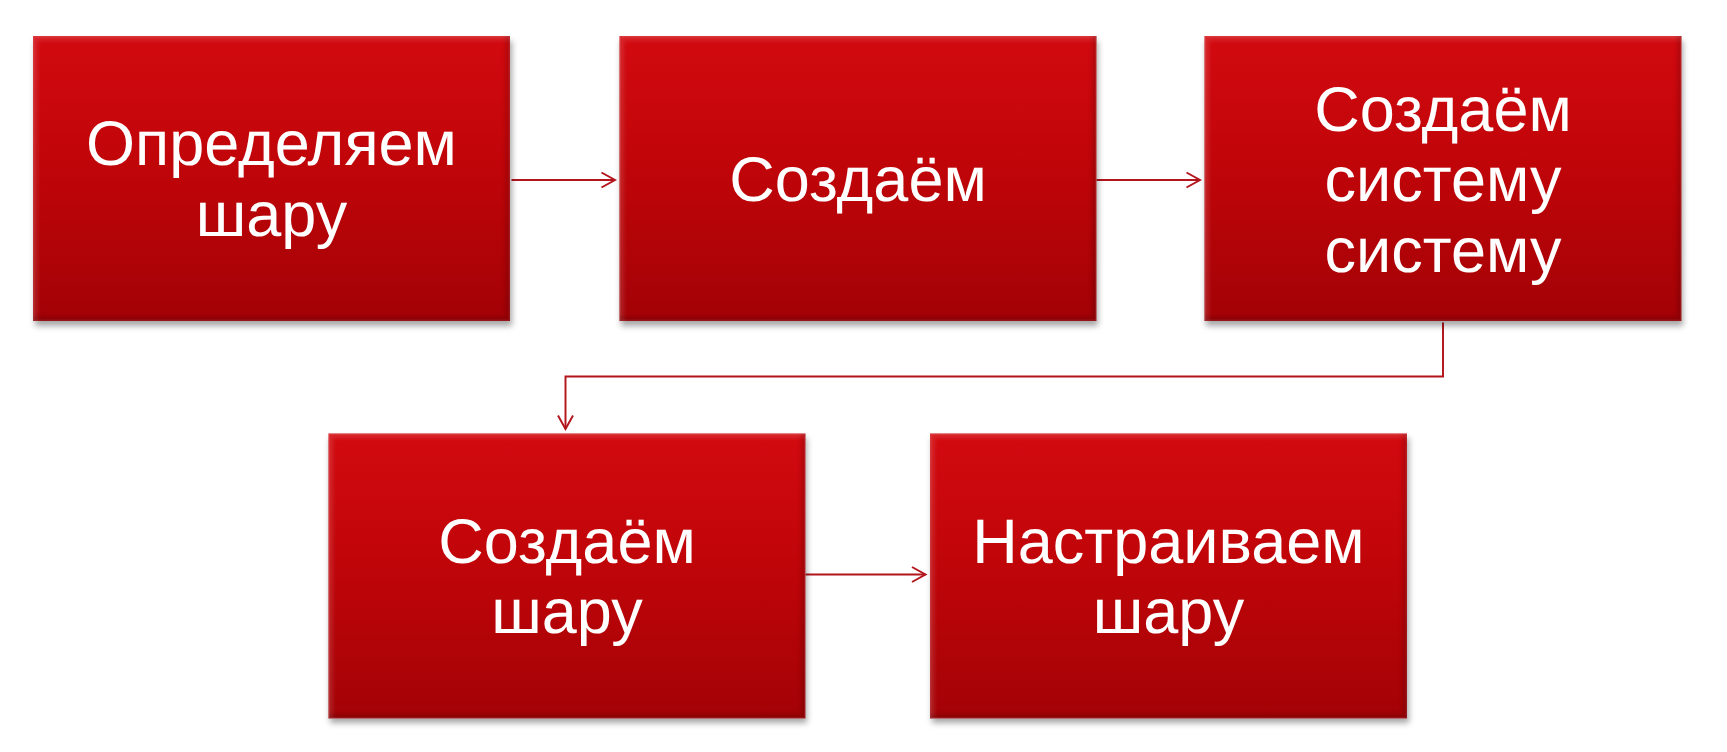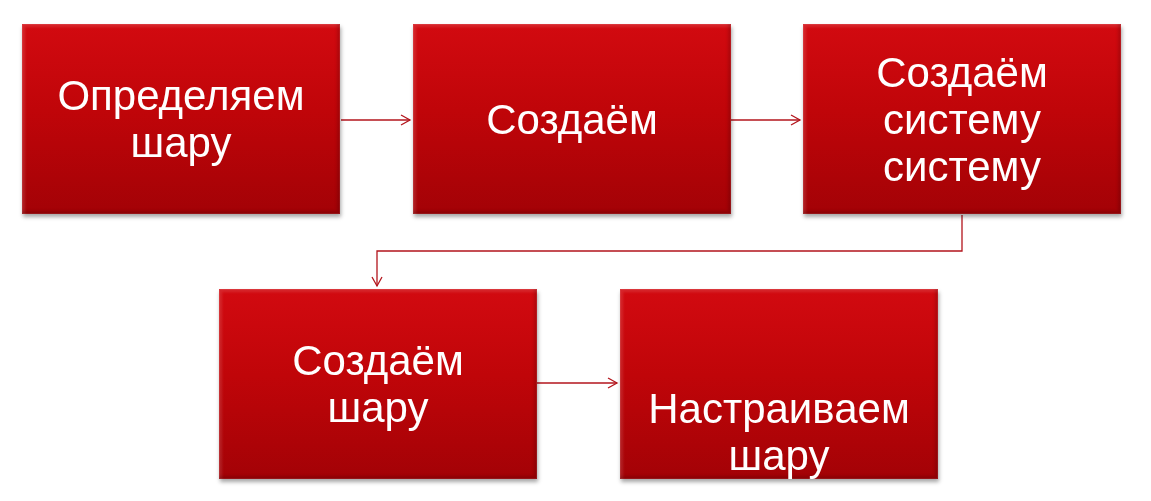--- a/index.html
+++ b/index.html
@@ -61,18 +61,18 @@
   </div>
 </div>
 
 <div class="box" style="left:219px; top:289px;">
   <div>
     <span>Создаём</span>
     <span>шару</span>
   </div>
 </div>
 
-<div class="box" style="left:620px; top:289px;align-items:flex-end;">
+<div class="box" style="left:620px; top:289px;">
   <div>
     <span>Настраиваем</span>
     <span>шару</span>
   </div>
 </div>
 
 </body></html>

